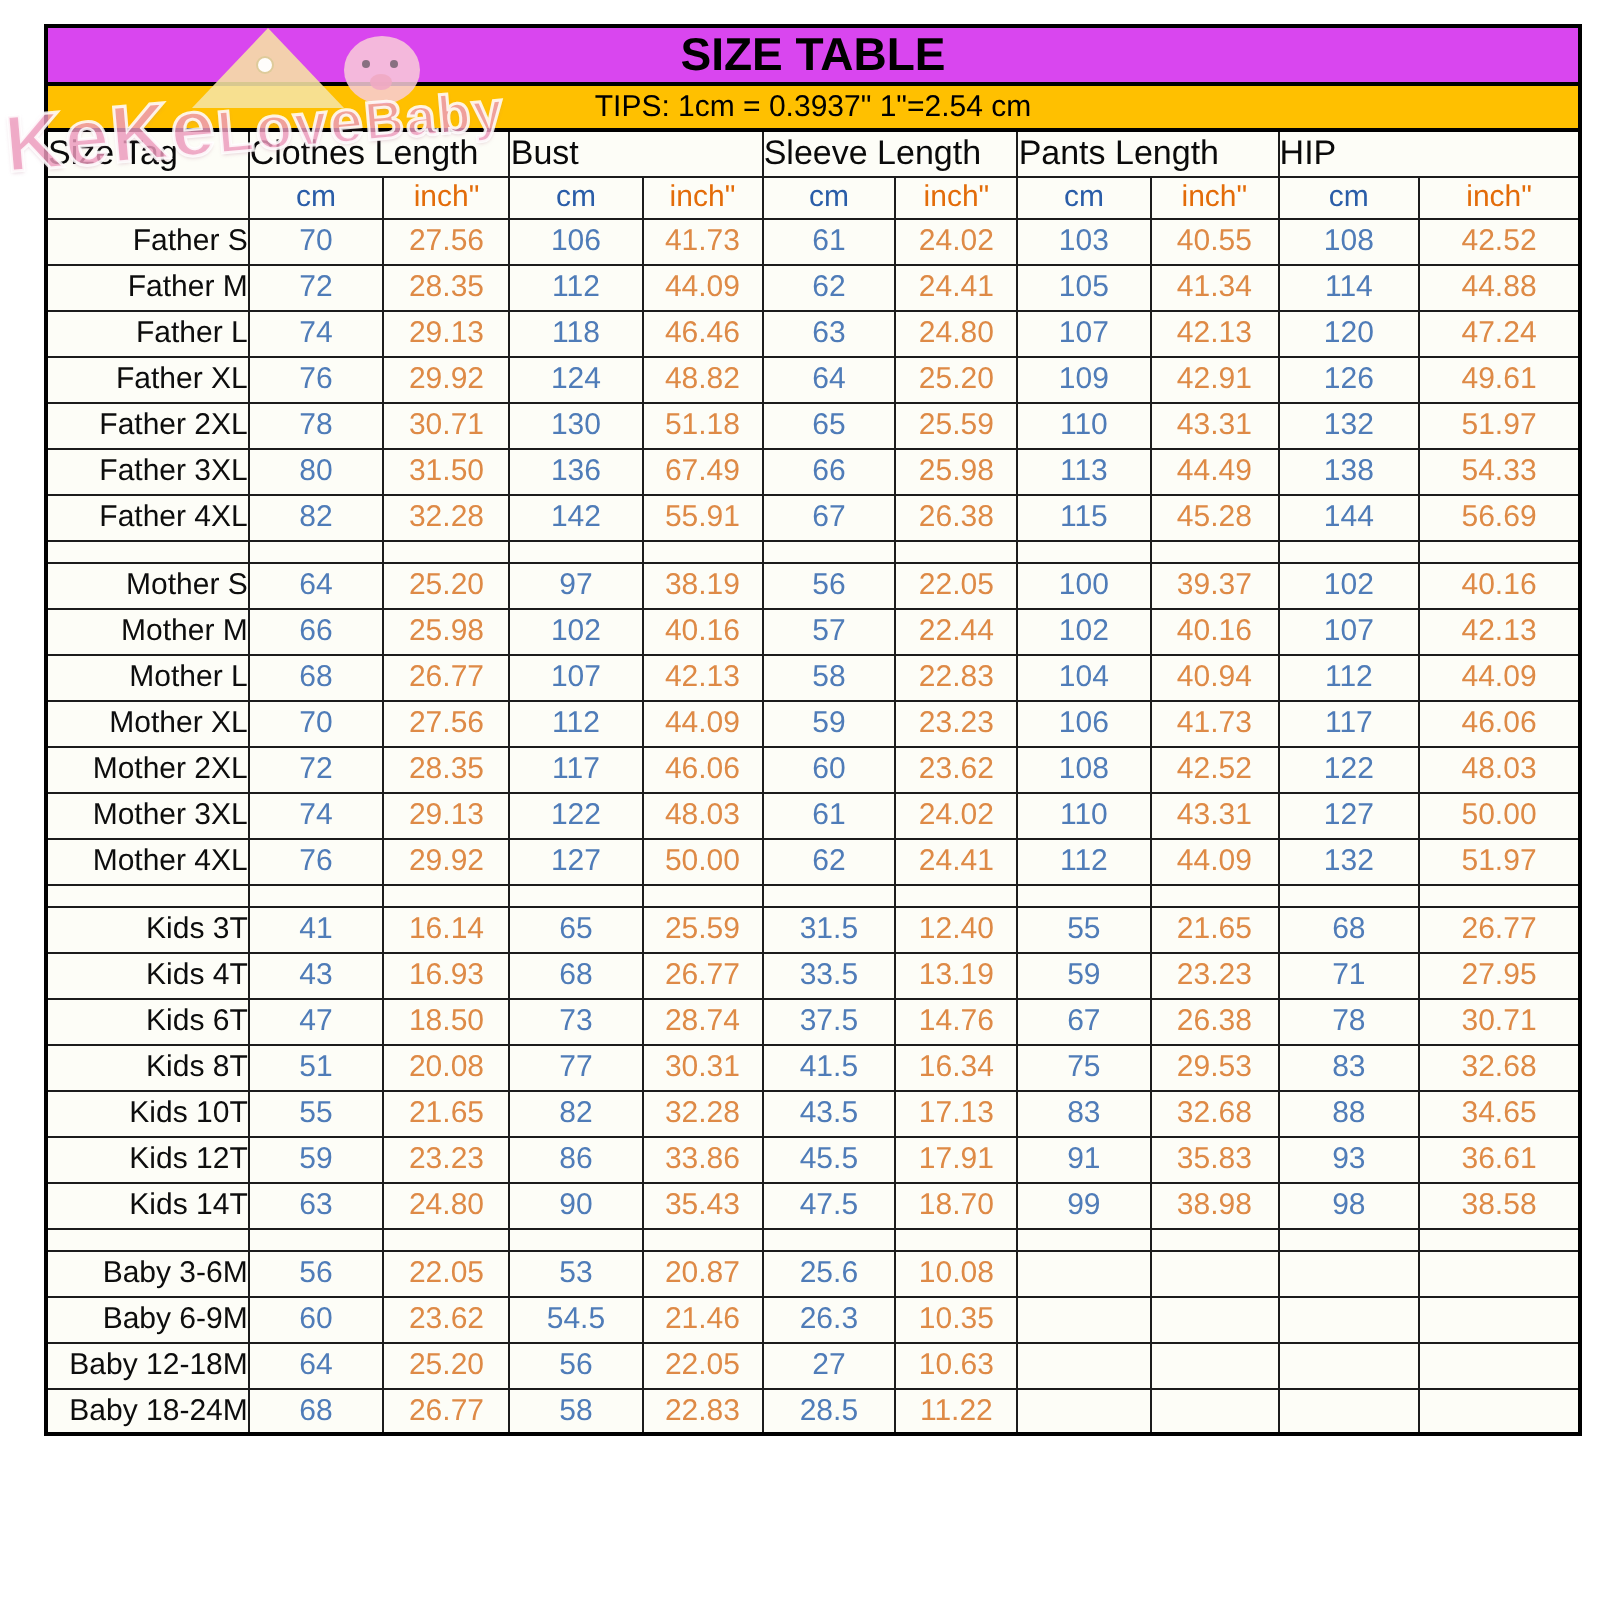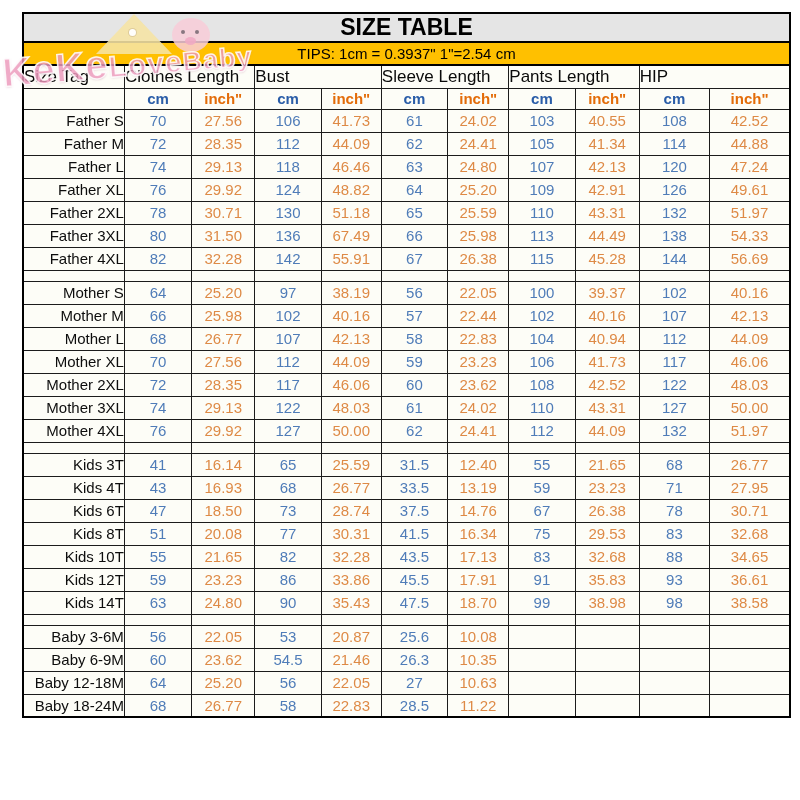--- a/index.html
+++ b/index.html
@@ -28,21 +28,21 @@
     white-space: nowrap;
   }
   table.size-table { border: 2px solid #000; }
 
   tr.title-row th {
     height: 28px;
     font-size: 23px;
     font-weight: bold;
     color: #000;
     text-align: center;
-    background: #e5e5e5;
+    background: #d946ef;
     border-bottom: 2px solid #000;
   }
   tr.tips-row th {
     height: 23px;
     font-size: 15px;
     font-weight: 400;
     color: #000;
     text-align: center;
     background: #FFC000;
     border-bottom: 2px solid #000;
@@ -51,21 +51,21 @@
     height: 23px;
     font-size: 17px;
     font-weight: 400;
     color: #0a0a0a;
     text-align: left;
     background: #fdfdf7;
   }
   tr.units-row th {
     height: 21px;
     font-size: 15px;
-    font-weight: bold;
+    font-weight: normal;
     text-align: center;
   }
   tr.units-row th.u-cm   { color: #2A5DA8; }
   tr.units-row th.u-inch { color: #E36C09; }
 
   tbody td { height: 23px; font-size: 15px; text-align: center; }
   tbody td.tag {
     text-align: right;
     padding-left: 5px;
     color: #0d0d0d;

